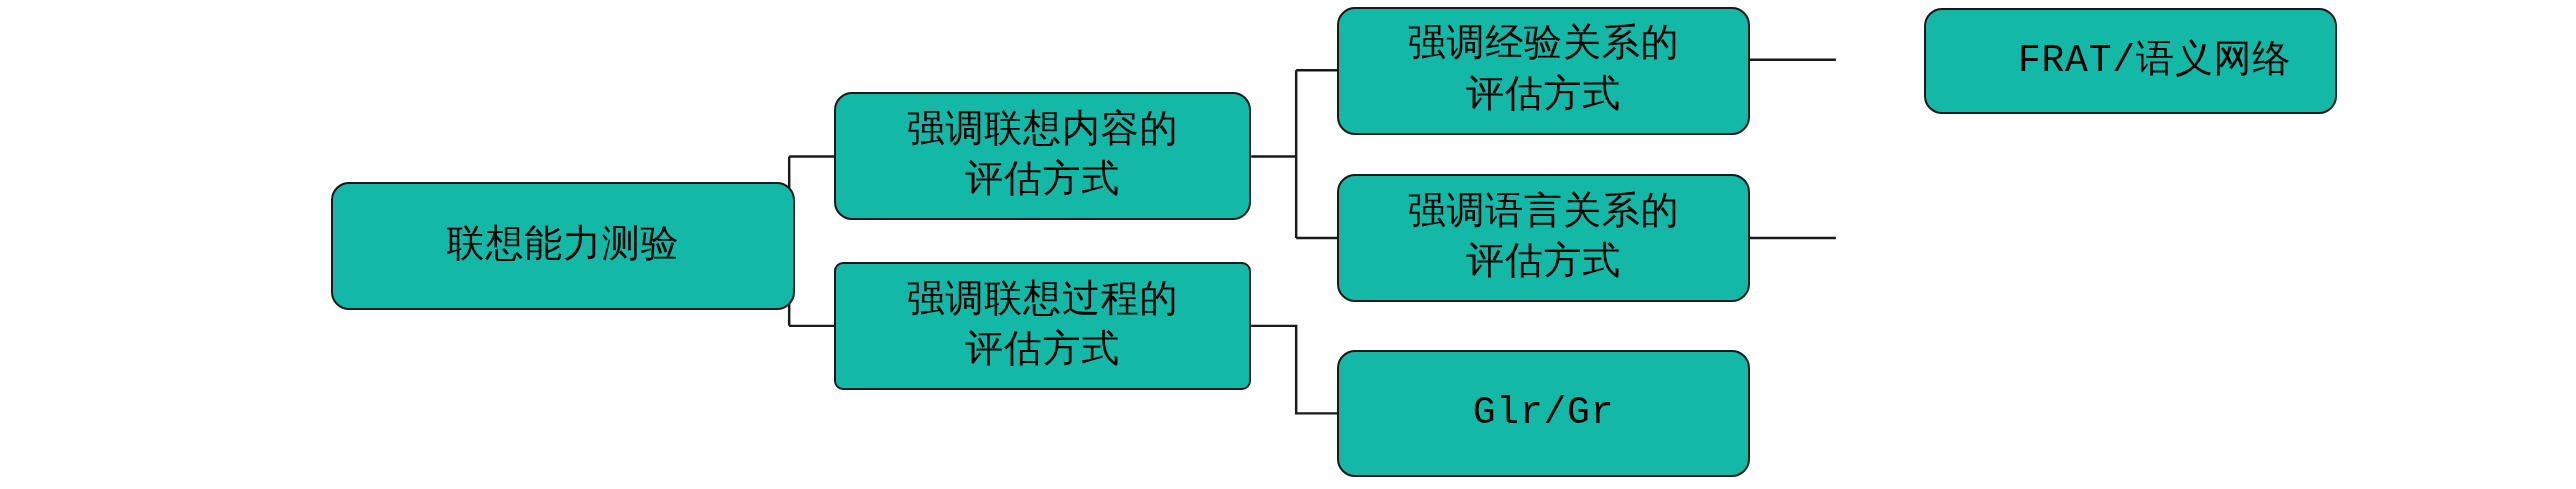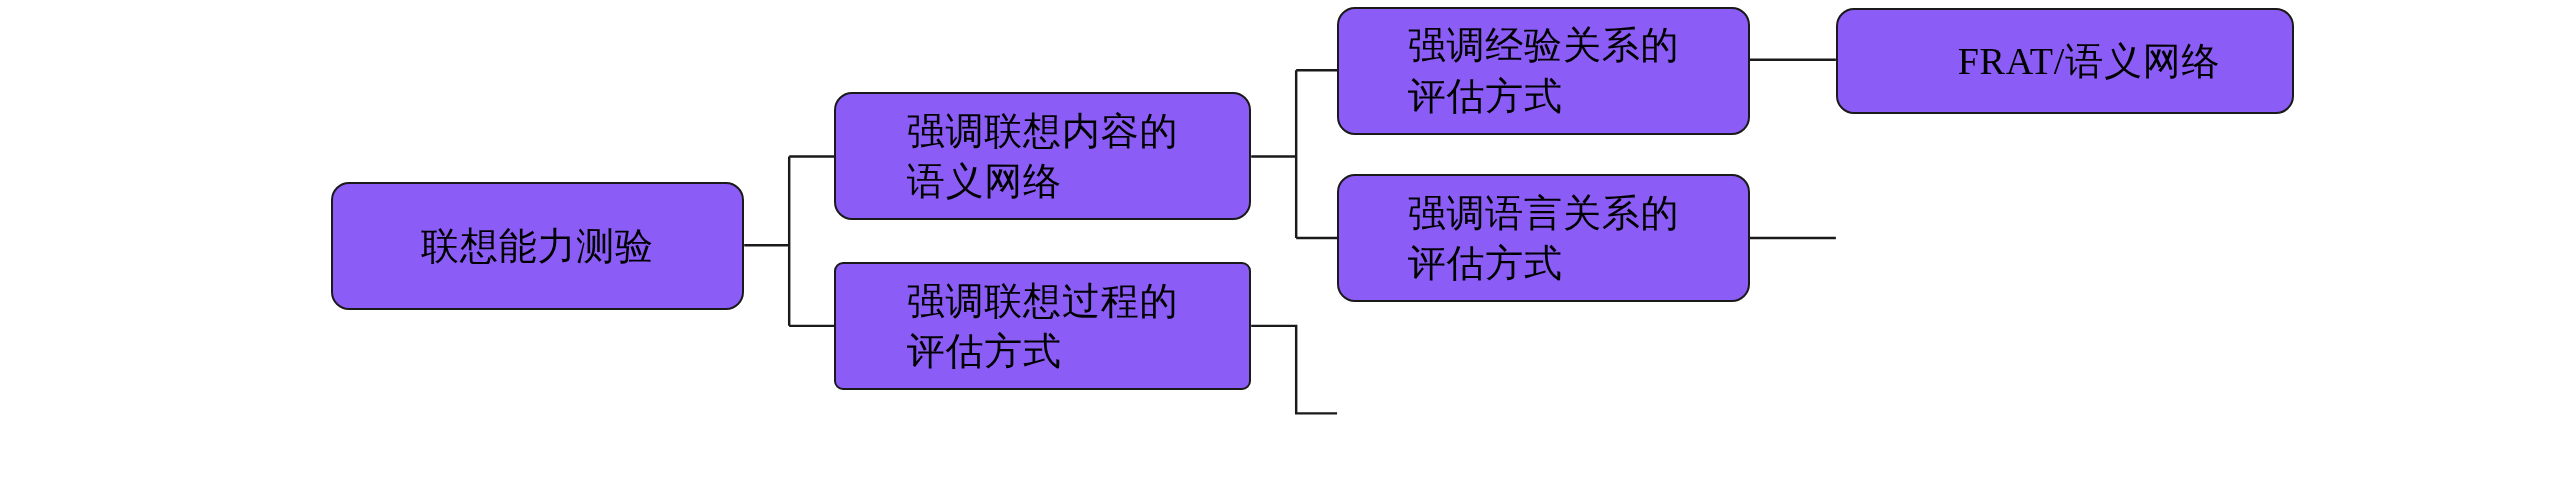--- a/index.html
+++ b/index.html
@@ -23,37 +23,38 @@
     left: 0;
     top: 0;
     width: 2576px;
     height: 489px;
   }
   .node {
     position: absolute;
     box-sizing: border-box;
     border: 2.5px solid #1a1a1a;
     border-radius: 18px;
-    background: #8b5cf6;
+    background: #14b8a6;
     display: flex;
     align-items: center;
     justify-content: center;
-    text-align: left;
+    text-align: center;
     font-size: 38px;
     line-height: 1.32;
     white-space: pre-line;
     letter-spacing: 0.8px;
+    font-family: Liberation Mono, monospace;
   }
-  .node-root       { left: 331px;  top: 182px; width: 413px; height: 128px; }
+  .node-root       { left: 331px;  top: 182px; width: 464px; height: 128px; }
   .node-content    { left: 834px; top: 92px; width: 417px; height: 128px; }
   .node-process    { left: 834px; top: 262px; width: 417px; height: 128px; border-radius: 9px; }
   .node-experience { left: 1337px; top: 6.5px;   width: 413px; height: 128px; }
   .node-language   { left: 1337px; top: 174px; width: 413px; height: 128px; }
   .node-glr        { left: 1337px; top: 350px; width: 413px; height: 127px; }
-  .node-frat       { left: 1836px; top: 8.2px;  width: 458px; height: 106px; padding-left: 48px; }
+  .node-frat       { left: 1924px; top: 8.2px;  width: 413px; height: 106px; padding-left: 48px; }
   .node-rat        { left: 1836px; top: 185px; width: 413px; height: 106px; }
 </style>
 </head>
 <body>
 
 <div class="stage">
 
   <svg class="connectors" viewBox="0 0 3150 598" xmlns="http://www.w3.org/2000/svg">
 
     <path d="M910 300 L965 300 M965 191.5 L965 398.5 M965 191.5 L1020 191.5 M965 398.5 L1020 398.5" fill="none" stroke="#1a1a1a" stroke-width="3"></path>
@@ -63,29 +64,30 @@
     <path d="M1530 398.5 L1585 398.5 L1585 505.5 L1635 505.5" fill="none" stroke="#1a1a1a" stroke-width="3"></path>
 
     <path d="M2140 73 L2245 73" fill="none" stroke="#1a1a1a" stroke-width="3"></path>
 
     <path d="M2140 291 L2245 291" fill="none" stroke="#1a1a1a" stroke-width="3"></path>
   </svg>
 
   <div class="node node-root">联想能力测验</div>
 
   <div class="node node-content">强调联想内容的
-语义网络</div>
+评估方式</div>
 
   <div class="node node-process">强调联想过程的
 评估方式</div>
 
   <div class="node node-experience">强调经验关系的
 评估方式</div>
 
   <div class="node node-language">强调语言关系的
 评估方式</div>
 
+  <div class="node node-glr">Glr/Gr</div>
 
   <div class="node node-frat">FRAT/语义网络</div>
 
 
 </div>
 
 
 </body></html>

